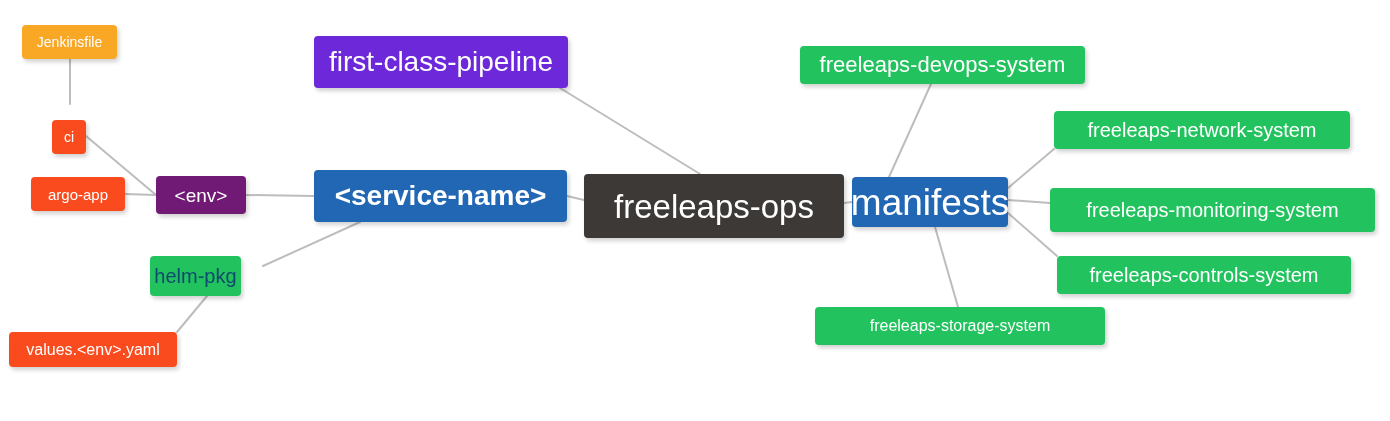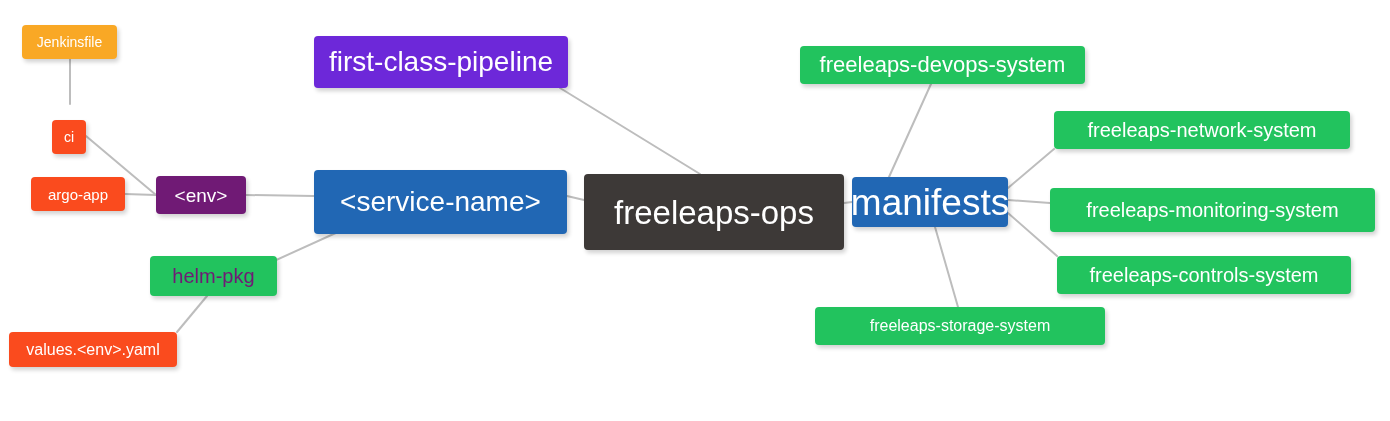--- a/index.html
+++ b/index.html
@@ -48,33 +48,33 @@
       </div>
       <div class="node" style="left: 52px; top: 120px; width: 34px; height: 34px; background: rgb(250, 75, 30); font-size: 14px; color: rgb(255, 255, 255);">
         <span>ci</span>
       </div>
       <div class="node" style="left: 31px; top: 177px; width: 94px; height: 34px; background: rgb(250, 75, 30); font-size: 15px; color: rgb(255, 255, 255);">
         <span>argo-app</span>
       </div>
       <div class="node" style="left: 156px; top: 176px; width: 90px; height: 38px; background: #701a75; font-size: 19px; color: rgb(255, 255, 255);">
         <span>&lt;env&gt;</span>
       </div>
-      <div class="node" style="left: 150px; top: 256px; width: 127px; height: 40px; background: rgb(34, 195, 94); font-size: 20px; color: #701a75;">
+      <div class="node" style="left: 150px; top: 256px; width: 91px; height: 40px; background: rgb(34, 195, 94); font-size: 20px; color: #0c4a6e;">
         <span>helm-pkg</span>
       </div>
       <div class="node" style="left: 9px; top: 332px; width: 168px; height: 35px; background: rgb(250, 75, 30); font-size: 16px; color: rgb(255, 255, 255);">
         <span>values.&lt;env&gt;.yaml</span>
       </div>
-      <div class="node" style="left: 314px; top: 170px; width: 253px; height: 64px; background: rgb(33, 103, 180); font-size: 28px; color: rgb(255, 255, 255);">
+      <div class="node" style="left: 314px; top: 170px; width: 253px; height: 52px; background: rgb(33, 103, 180); font-size: 28px; color: rgb(255, 255, 255); font-weight: bold;">
         <span>&lt;service-name&gt;</span>
       </div>
       <div class="node" style="left: 314px; top: 36px; width: 254px; height: 52px; background: #6d28d9; font-size: 28px; color: rgb(255, 255, 255);">
         <span>first-class-pipeline</span>
       </div>
-      <div class="node" style="left: 584px; top: 174px; width: 260px; height: 76px; background: rgb(61, 57, 55); font-size: 33px; color: rgb(255, 255, 255);">
+      <div class="node" style="left: 584px; top: 174px; width: 260px; height: 64px; background: rgb(61, 57, 55); font-size: 33px; color: rgb(255, 255, 255);">
         <span>freeleaps-ops</span>
       </div>
       <div class="node" style="left: 852px; top: 177px; width: 156px; height: 50px; background: rgb(33, 103, 180); font-size: 37px; color: rgb(255, 255, 255);">
         <span>manifests</span>
       </div>
       <div class="node" style="left: 800px; top: 26px; width: 285px; height: 38px; background: rgb(34, 195, 94); font-size: 22px; color: rgb(255, 255, 255); margin-top: 20px;">
         <span>freeleaps-devops-system</span>
       </div>
       <div class="node" style="left: 1054px; top: 111px; width: 296px; height: 38px; background: rgb(34, 195, 94); font-size: 20px; color: rgb(255, 255, 255); text-align: center;">
         <span>freeleaps-network-system</span>

